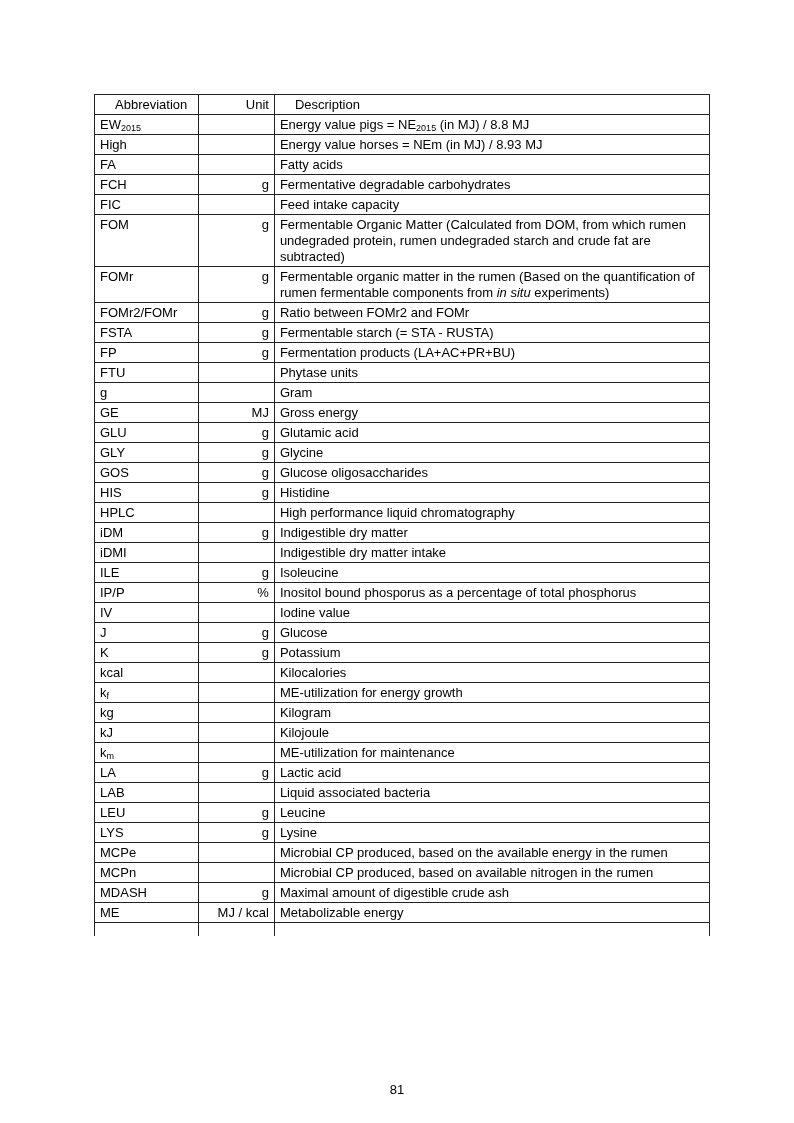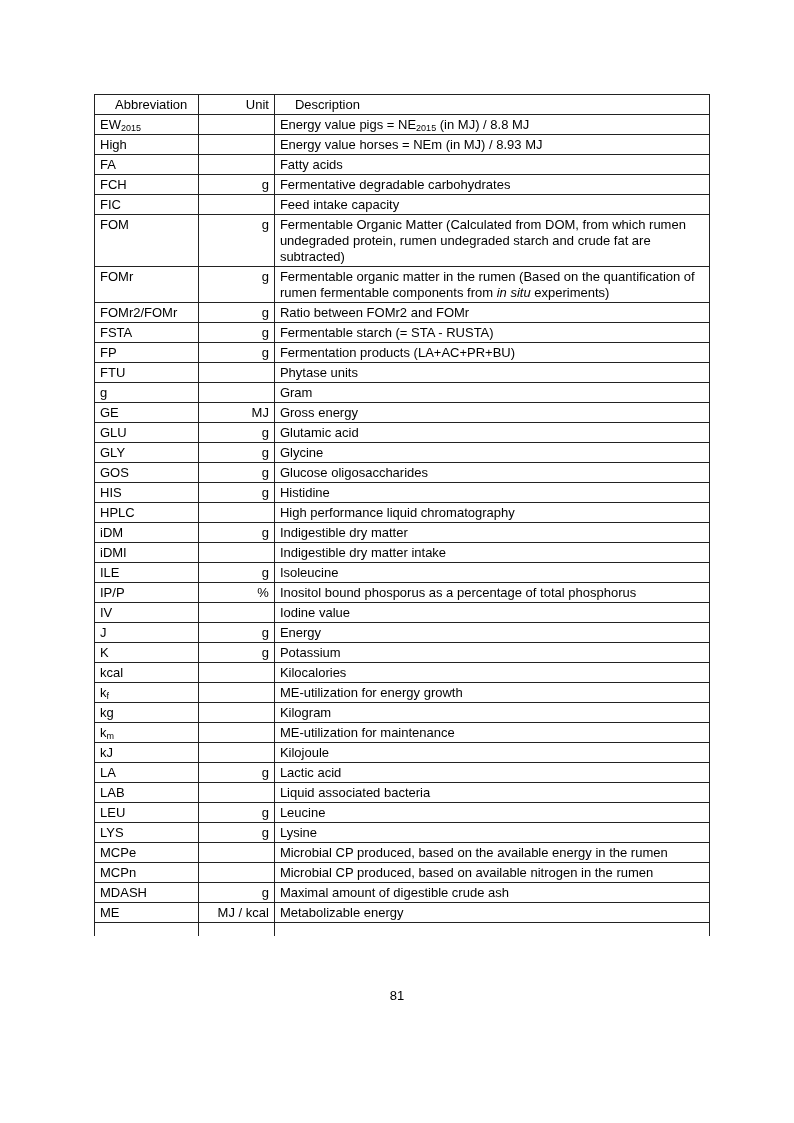--- a/index.html
+++ b/index.html
@@ -4,21 +4,21 @@
 <style>
   html, body { margin:0; padding:0; background:#fff; }
   body { width:794px; height:1123px; position:relative; font-family:"Liberation Sans", sans-serif; color:#000; }
   table.abbr { position:absolute; left:94px; top:94px; width:616px; border-collapse:collapse; font-size:13px; line-height:16px; }
   table.abbr td, table.abbr th { border:1.3px solid #222; padding:2px 5px 1px 5px; vertical-align:top; }
   table.abbr th { font-weight:normal; text-align:left; height:16px;padding-left:20px; }
   table.abbr th.unit, table.abbr td.unit { text-align:right; }
   col.c1 { width:104px; } col.c2 { width:76px; } col.c3 { width:436px; }
   table.abbr tr.last td { border-bottom:none; height:10px; }
   sub { font-size:9px; vertical-align:-2px; line-height:0;margin-top:12px; }
-  .page-num { position:absolute; top:988px; left:0; width:794px; text-align:center; font-size:13px; }
+  .page-num { position:absolute; top:1082px; left:0; width:794px; text-align:center; font-size:13px; }
 </style>
 </head>
 <body>
 
 <table class="abbr">
   <colgroup>
       <col class="c1">
       <col class="c2">
       <col class="c3">
     </colgroup>
@@ -141,21 +141,21 @@
         <td><span>Inositol bound phosporus as a percentage of total phosphorus</span></td>
       </tr>
       <tr>
         <td><span>IV</span></td>
         <td class="unit"><span></span></td>
         <td><span>Iodine value</span></td>
       </tr>
       <tr>
         <td><span>J</span></td>
         <td class="unit"><span>g</span></td>
-        <td><span>Energy</span></td>
+        <td><span>Glucose</span></td>
       </tr>
       <tr>
         <td><span>K</span></td>
         <td class="unit"><span>g</span></td>
         <td><span>Potassium</span></td>
       </tr>
       <tr>
         <td><span>kcal</span></td>
         <td class="unit"><span></span></td>
         <td><span>Kilocalories</span></td>
@@ -164,28 +164,28 @@
         <td><span>k</span><sub>f</sub></td>
         <td class="unit"><span></span></td>
         <td><span>ME-utilization for energy growth</span></td>
       </tr>
       <tr>
         <td><span>kg</span></td>
         <td class="unit"><span></span></td>
         <td><span>Kilogram</span></td>
       </tr>
       <tr>
+        <td><span>kJ</span></td>
+        <td class="unit"><span></span></td>
+        <td><span>Kilojoule</span></td>
+      </tr>
+      <tr>
         <td><span>k</span><sub>m</sub></td>
         <td class="unit"><span></span></td>
         <td><span>ME-utilization for maintenance</span></td>
-      </tr>
-      <tr>
-        <td><span>kJ</span></td>
-        <td class="unit"><span></span></td>
-        <td><span>Kilojoule</span></td>
       </tr>
       <tr>
         <td><span>LA</span></td>
         <td class="unit"><span>g</span></td>
         <td><span>Lactic acid</span></td>
       </tr>
       <tr>
         <td><span>LAB</span></td>
         <td class="unit"><span></span></td>
         <td><span>Liquid associated bacteria</span></td>

